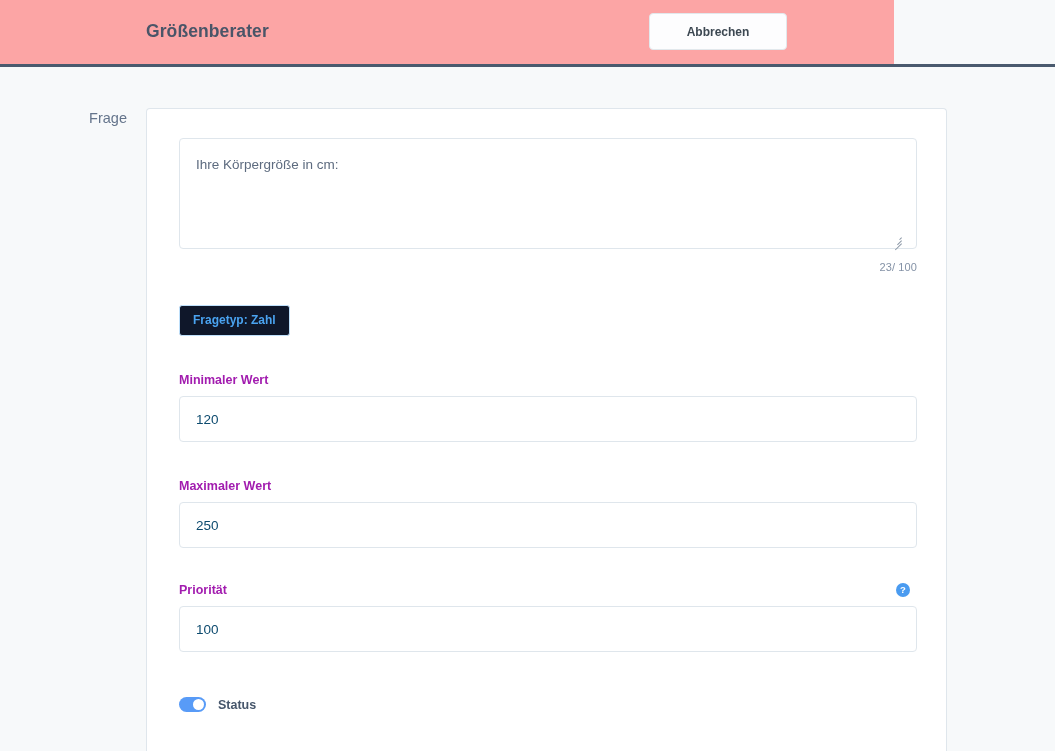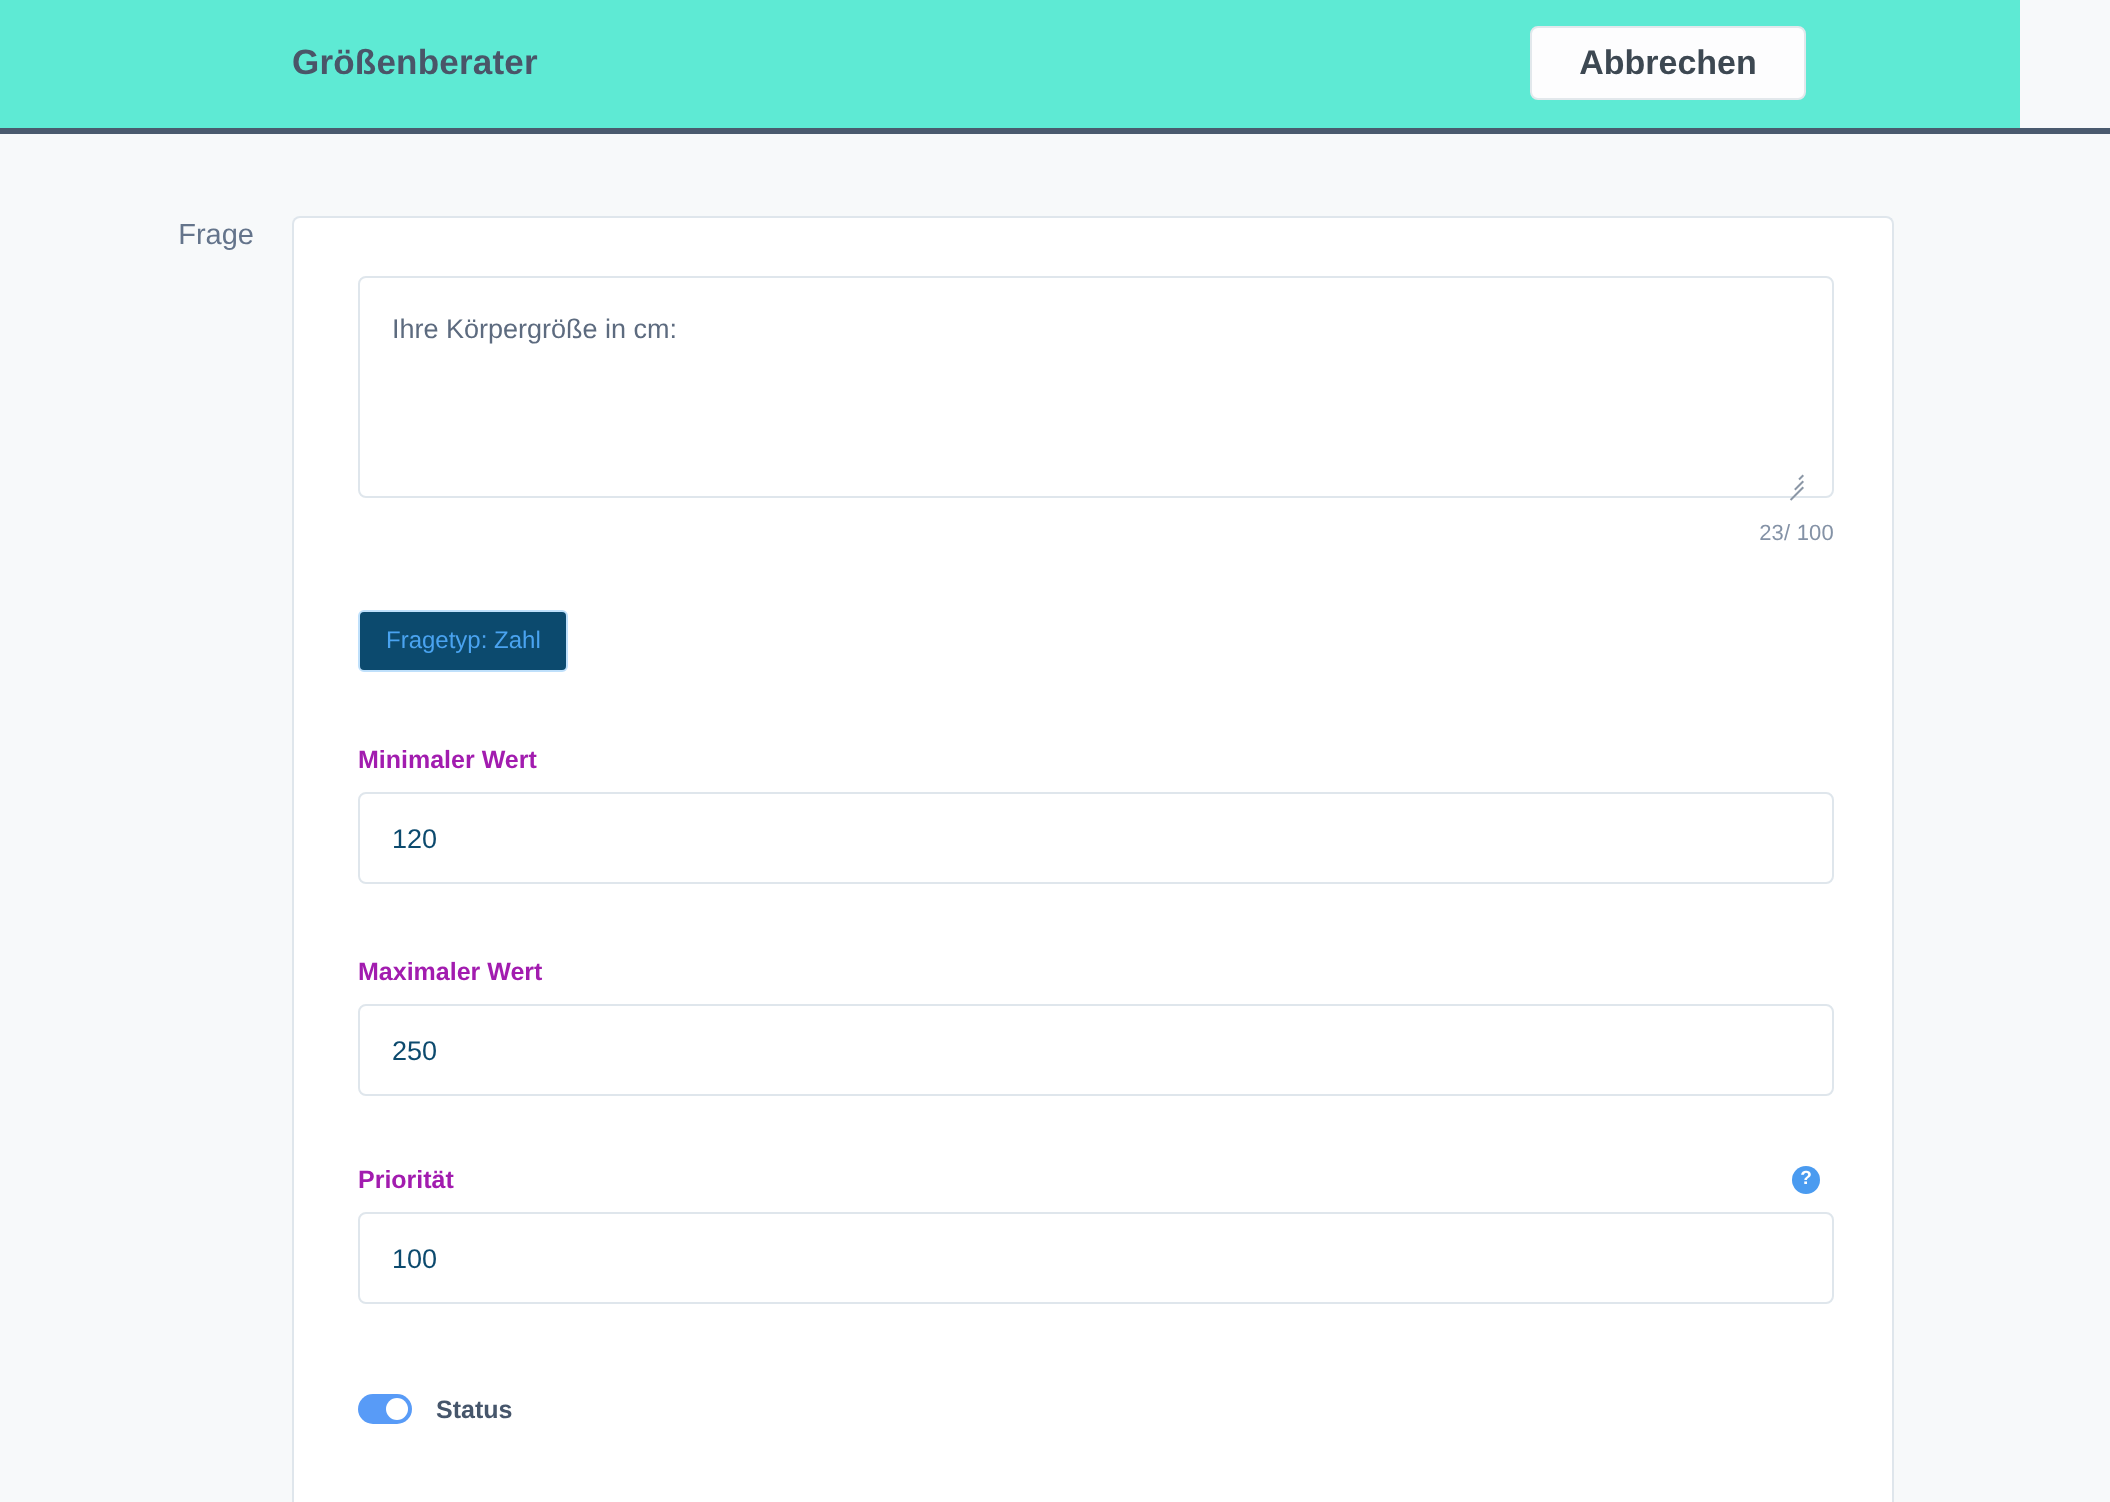--- a/index.html
+++ b/index.html
@@ -18,23 +18,23 @@
     width: 1055px;
     height: 751px;
     background: #f7f9fa;
     overflow: hidden;
   }
 
   
   .header {
     position: absolute;
     top: 0; left: 0;
-    width: 1010px;
+    width: 894px;
     height: 64px;
-    background: #5eead4;
+    background: #fca5a5;
     display: flex;
     align-items: center;
   }
   .header-title {
     position: absolute;
     left: 146px;
     top: 21px;
     font-size: 17.5px;
     font-weight: 600;
     color: #4a5568;
@@ -44,21 +44,21 @@
   .header-actions {
     position: absolute;
     right: 107px;
     top: 13px;
     display: flex;
     align-items: center;
     gap: 7px;
   }
   .btn {
     border-radius: 4px;
-    font-size: 17px;
+    font-size: 12px;
     font-weight: 600;
     cursor: pointer;
     display: inline-flex;
     align-items: center;
     justify-content: center;
     white-space: nowrap;
     font-family: "Liberation Sans", sans-serif;
   }
   .btn-secondary {
     width: 138px;
@@ -168,26 +168,27 @@
     color: #8492a6;
     margin-top: 12px;
     letter-spacing: 0.1px;
   }
 
   
   .badge {
     display: inline-block;
     margin-top: 32px;
     padding: 8px 13px 9px 13px;
-    background: #0c4a6e;
+    background: #0f172a;
     border: 1px solid #bfe0fb;
     border-radius: 3px;
     color: #4aa3f0;
     font-size: 12px;
     line-height: 1;
+    font-weight: bold;
   }
 
   
   .form-group { margin-top: 37px; position: relative; width: 738px; }
   .form-group.prio { margin-top: 35px; }
 
   .field-label {
     font-size: 12.5px;
     font-weight: bold;
     color: #a21caf;

